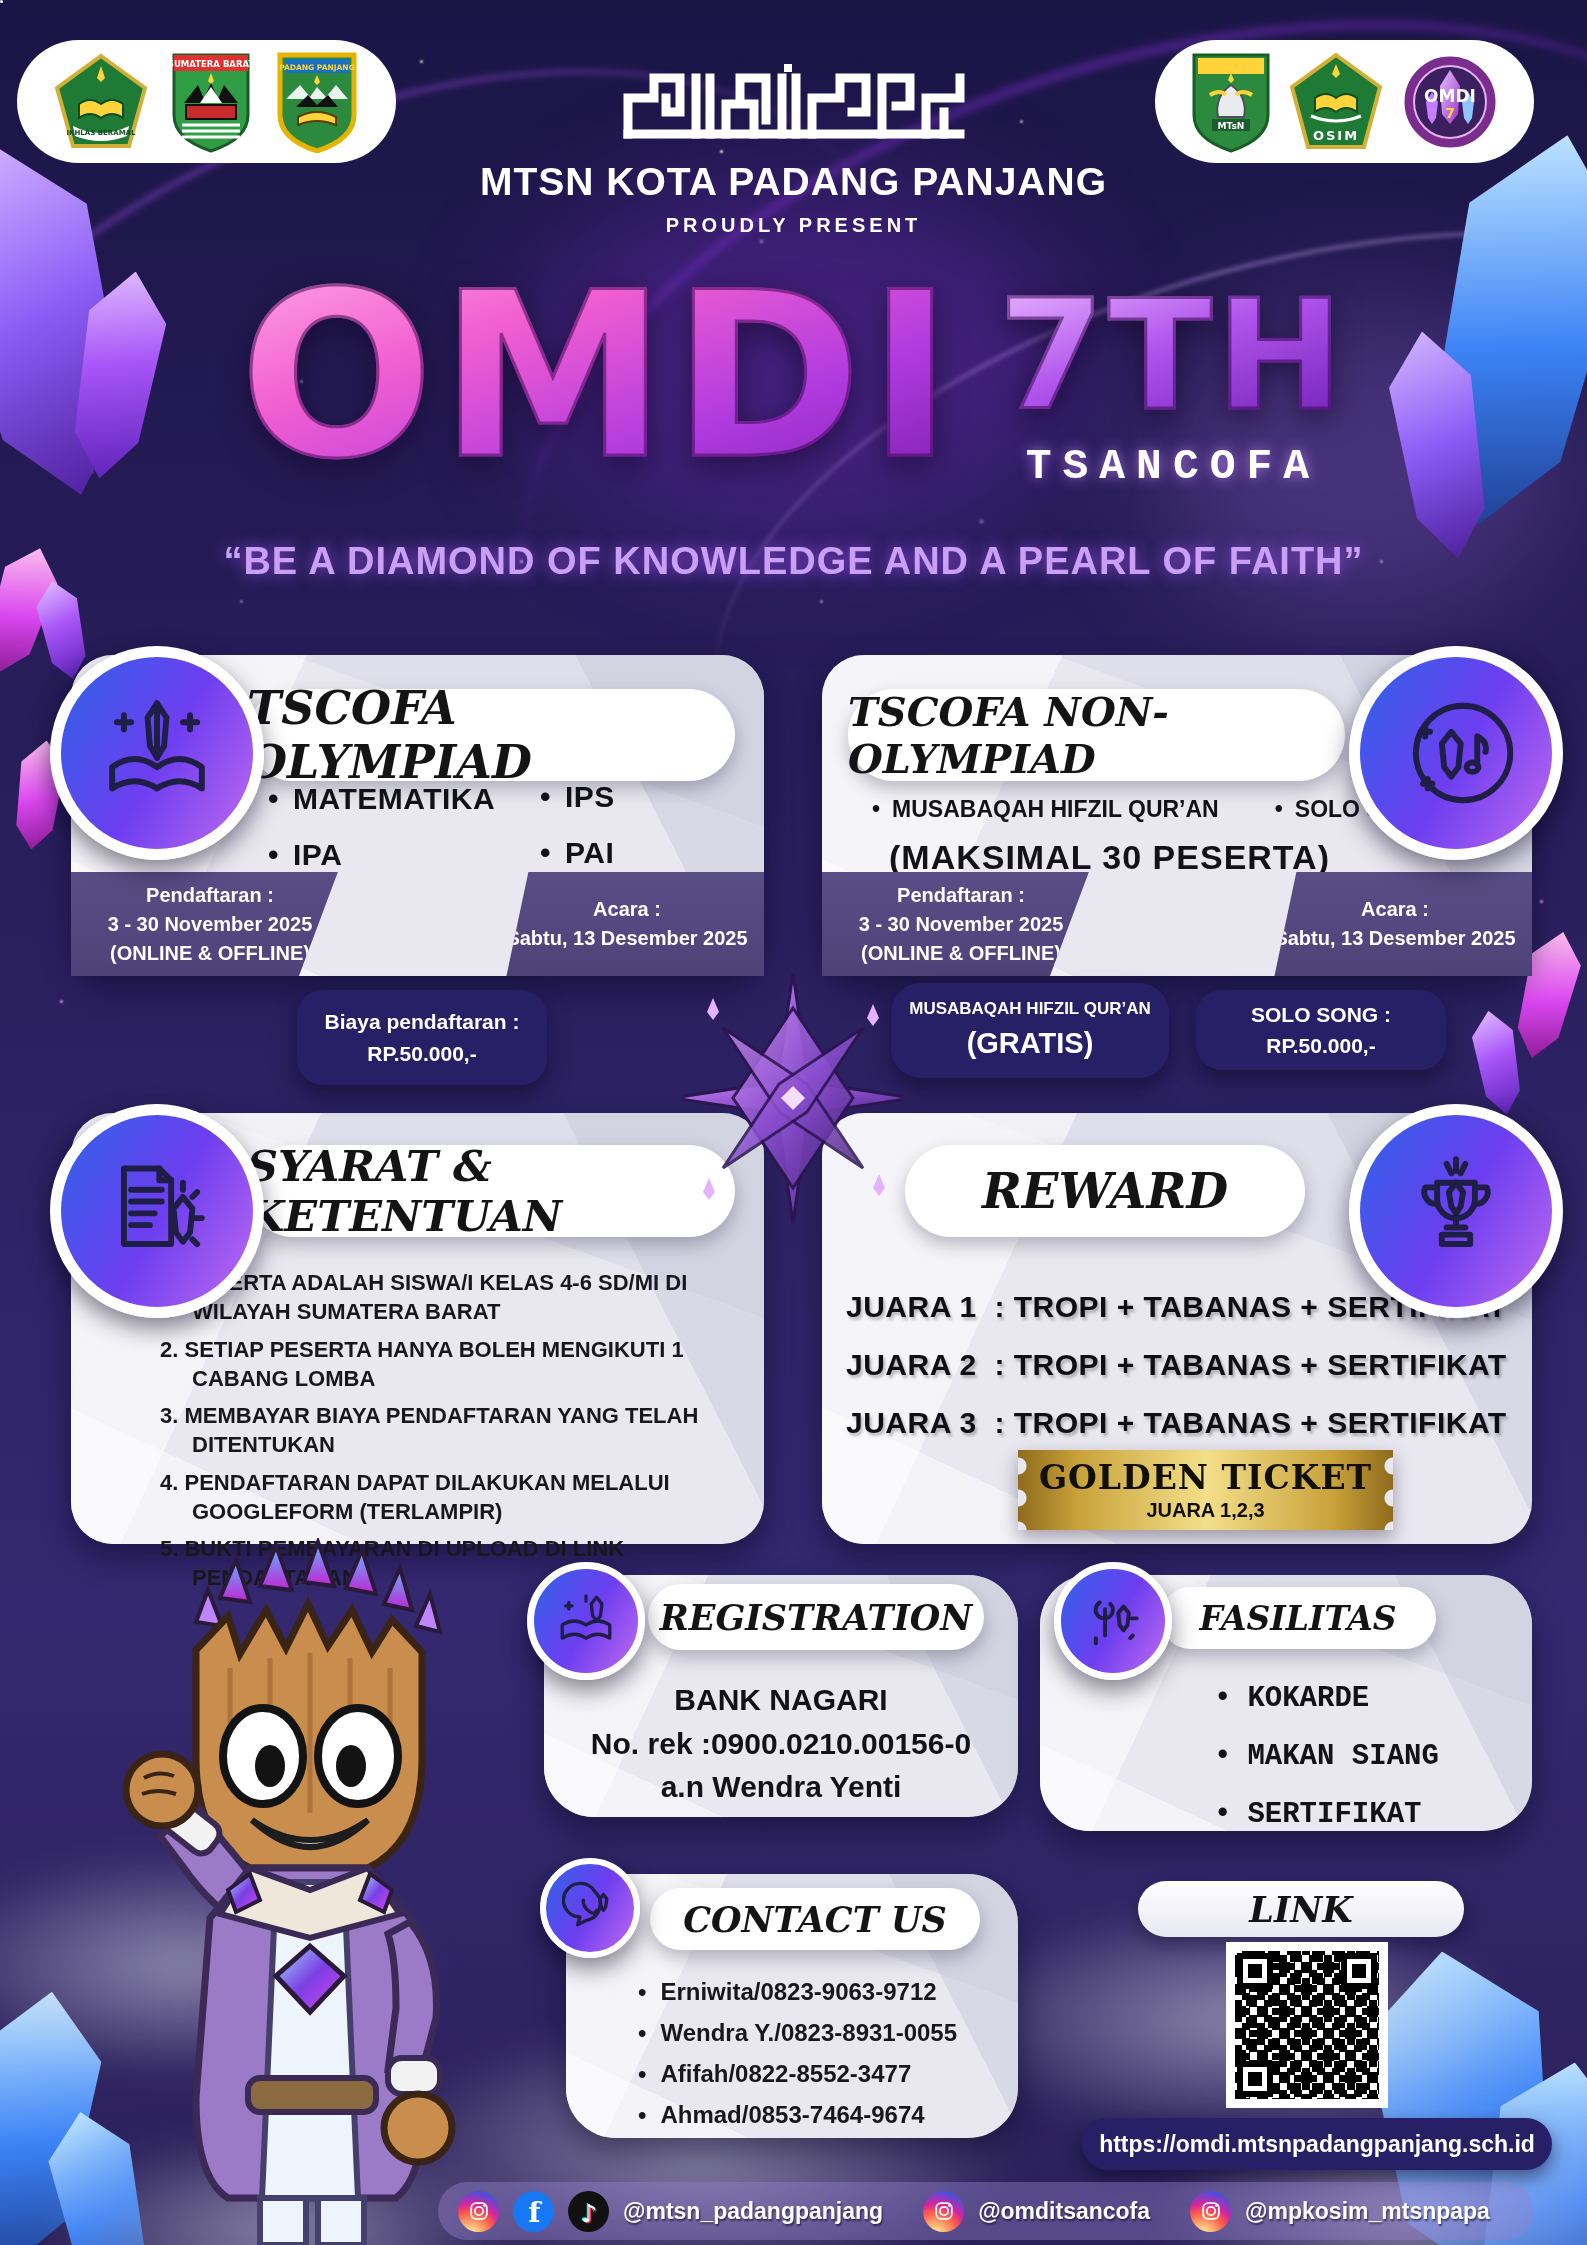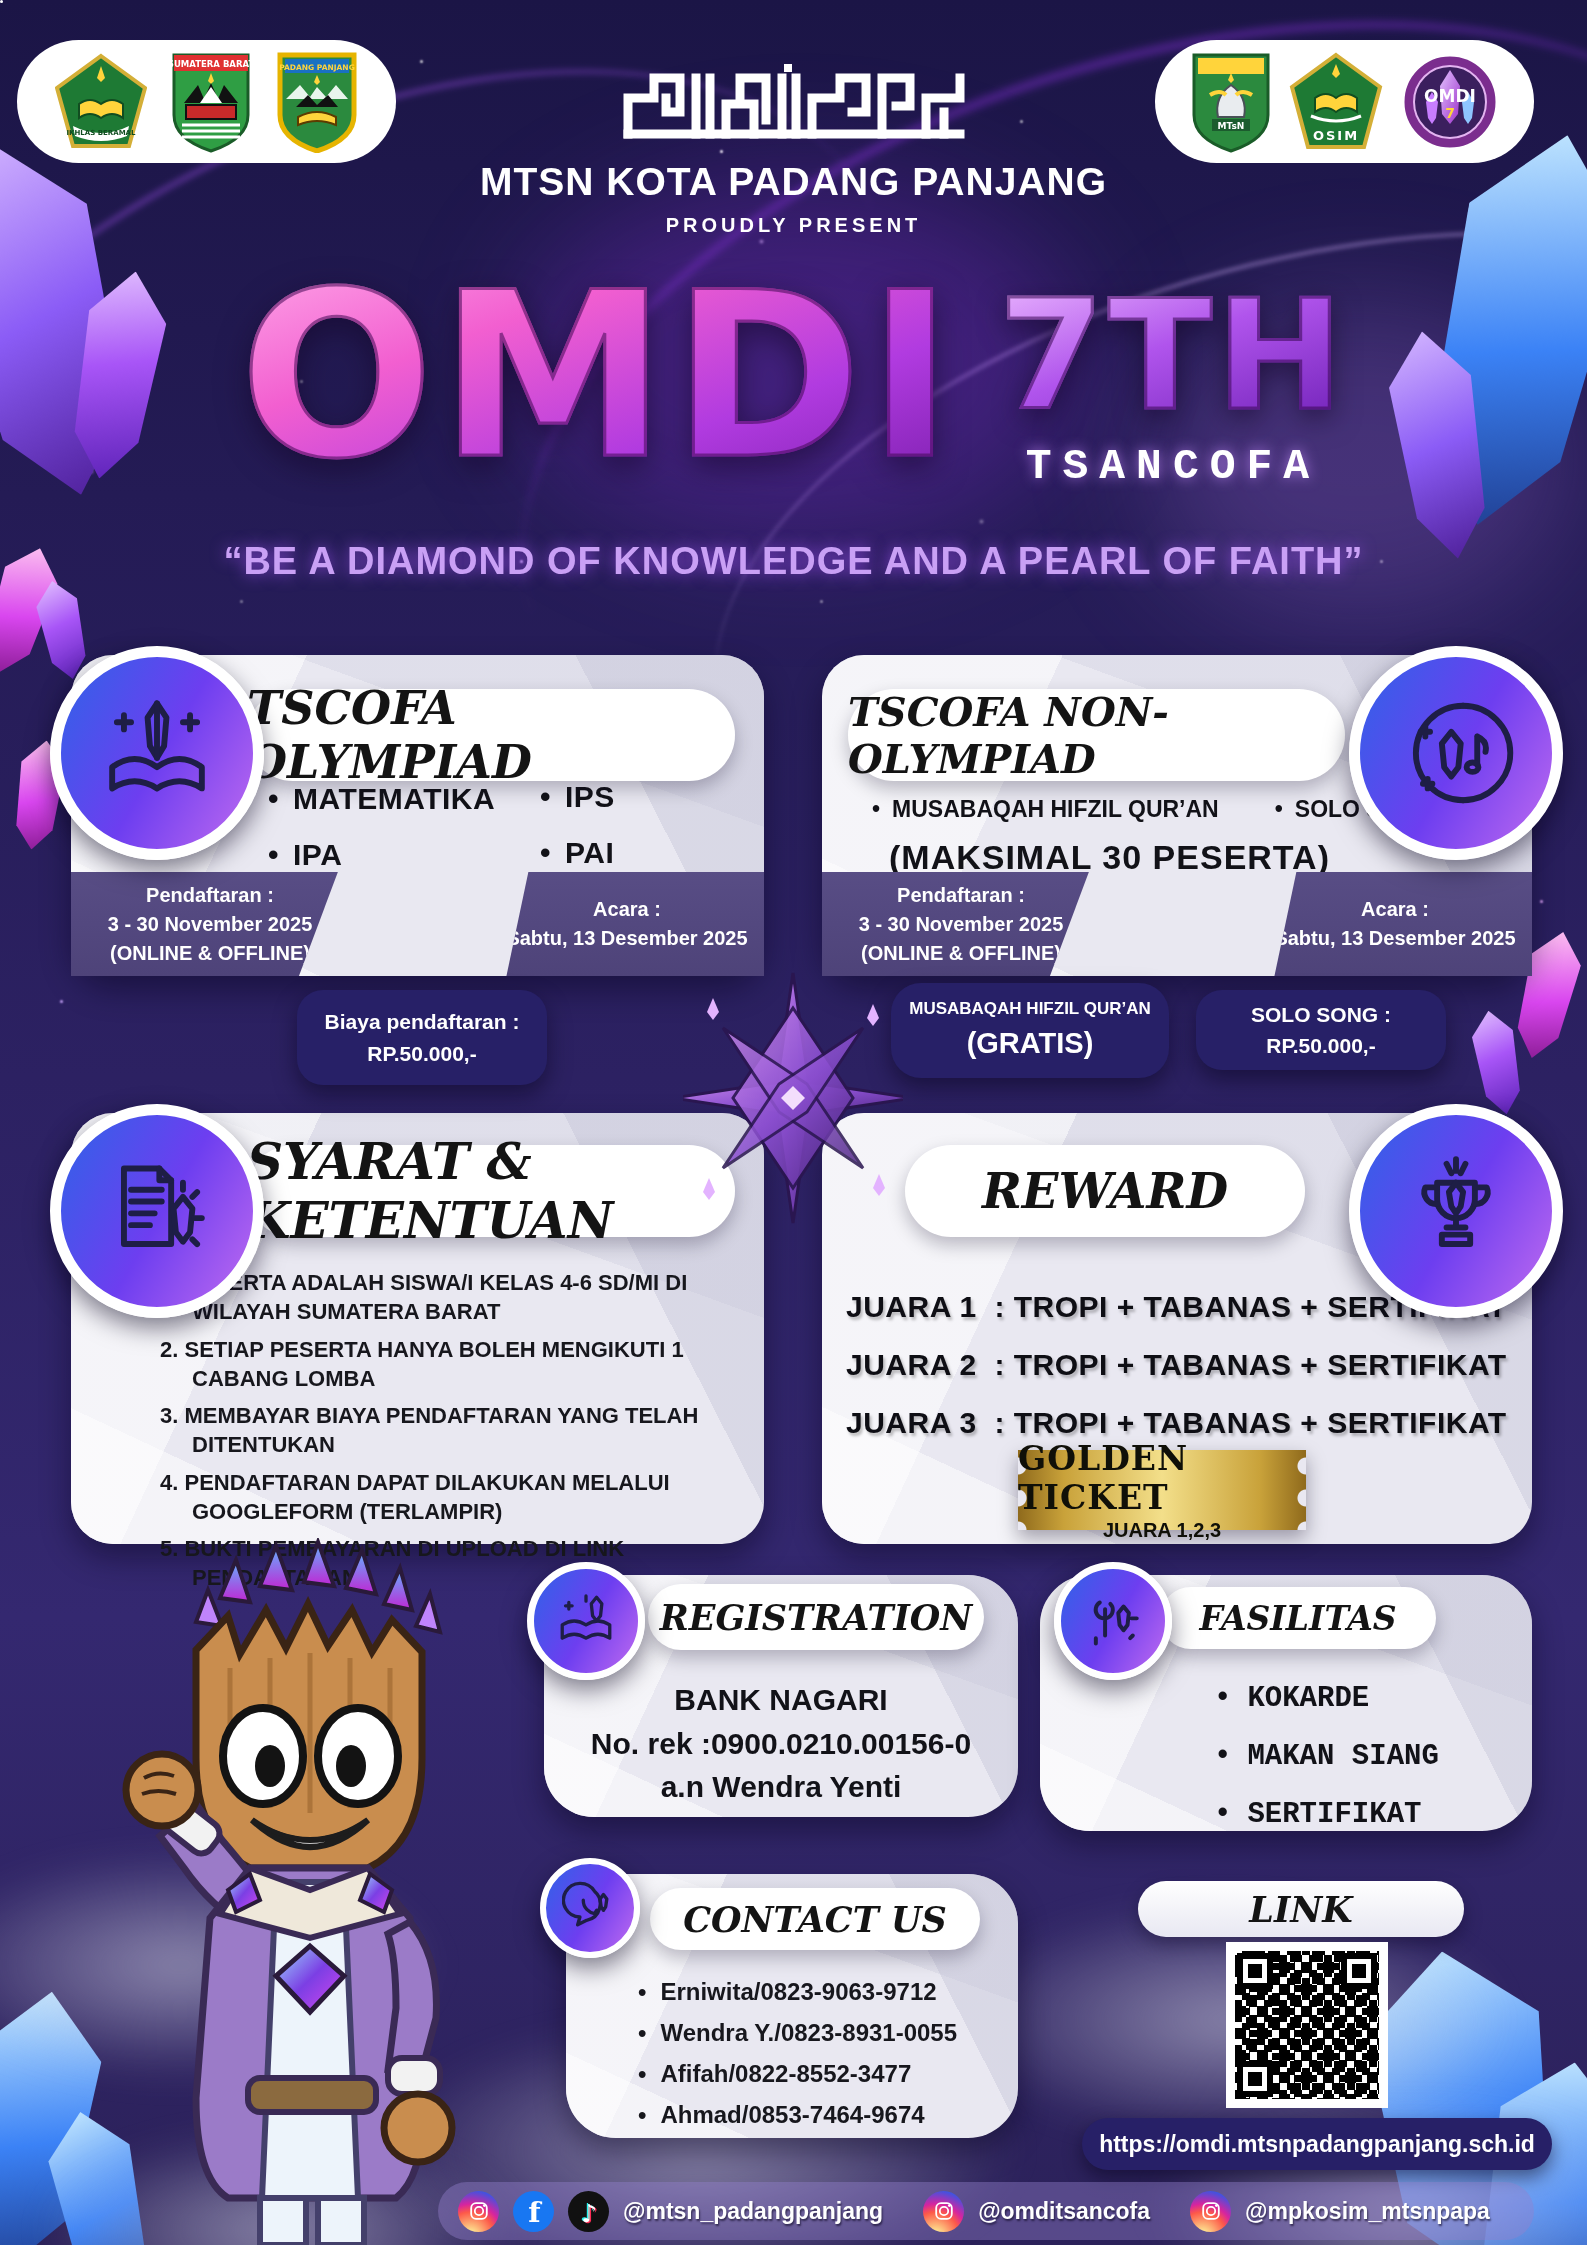--- a/index.html
+++ b/index.html
@@ -347,21 +347,21 @@
   <div class="card" style="left:71px;top:1113px;width:693px;height:431px;"></div>
   <div class="badge" style="left:50px;top:1104px;width:214px;height:214px;">
     <svg width="118" height="118" viewBox="0 0 100 100" fill="none" stroke="#1e1e46" stroke-width="5" stroke-linecap="round" stroke-linejoin="round">
       <path d="M22 14 H52 L62 24 V78 H22 Z"></path>
       <path d="M52 14 V24 H62"></path>
       <path d="M28 32 H54 M28 42 H54 M28 52 H48 M28 62 H44"></path>
       <polygon points="72,38 80,48 78,68 72,76 66,68 64,48"></polygon>
       <path d="M72 26 v6 M84 34 l-4 4 M88 56 h-6 M84 78 l-4 -4"></path>
     </svg>
   </div>
-  <div class="pill-title" style="left:247px;top:1145px;width:488px;height:92px;font-size:50px;">
+  <div class="pill-title" style="left:247px;top:1145px;width:488px;height:92px;font-size:43px;">
     <span>SYARAT &amp; KETENTUAN</span>
   </div>
   <ol class="syarat-list" style="left:160px;top:1268px;">
     <li>PESERTA ADALAH SISWA/I KELAS 4-6 SD/MI DI WILAYAH SUMATERA BARAT</li>
     <li>SETIAP PESERTA HANYA BOLEH MENGIKUTI 1 CABANG LOMBA</li>
     <li>MEMBAYAR BIAYA PENDAFTARAN YANG TELAH DITENTUKAN</li>
     <li>PENDAFTARAN DAPAT DILAKUKAN MELALUI GOOGLEFORM (TERLAMPIR)</li>
     <li>BUKTI PEMBAYARAN DI UPLOAD DI LINK PENDAFTARAN</li>
   </ol>
 
@@ -374,21 +374,21 @@
       <path d="M50 56 V64 M42 64 H58 M38 70 H62 V78 H38 Z"></path>
       <path d="M42 10 L46 18 M50 6 V16 M58 10 L54 18"></path>
     </svg>
   </div>
   <div class="pill-title" style="left:905px;top:1145px;width:400px;height:92px;font-size:48px;">
     <span>REWARD</span>
   </div>
   <div class="reward-line" style="left:846px;top:1290px;">JUARA 1  : TROPI + TABANAS + SERTIFIKAT</div>
   <div class="reward-line" style="left:846px;top:1348px;">JUARA 2  : TROPI + TABANAS + SERTIFIKAT</div>
   <div class="reward-line" style="left:846px;top:1406px;">JUARA 3  : TROPI + TABANAS + SERTIFIKAT</div>
-  <div class="ticket" style="left:1018px;top:1450px;width:288px;height:80px;align-items:center;">
+  <div class="ticket" style="left:1018px;top:1450px;width:375px;height:80px;align-items:center;">
     <span class="t1">GOLDEN TICKET</span>
     <span class="t2">JUARA 1,2,3</span>
   </div>
 
   <div class="card" style="left:544px;top:1575px;width:474px;height:242px;border-radius:50px;"></div>
   <div class="badge" style="left:527px;top:1562px;width:118px;height:118px;border-width:7px;">
     <svg width="66" height="66" viewBox="0 0 100 100" fill="none" stroke="#1e1e46" stroke-width="5" stroke-linecap="round" stroke-linejoin="round">
       <path d="M14 56 Q32 44 50 56 Q68 44 86 56 L86 76 Q68 64 50 76 Q32 64 14 76 Z"></path>
       <polygon points="66,14 74,24 72,42 66,50 60,42 58,24"></polygon>
       <path d="M24 22 v10 M19 27 h10 M50 12 v8"></path>

